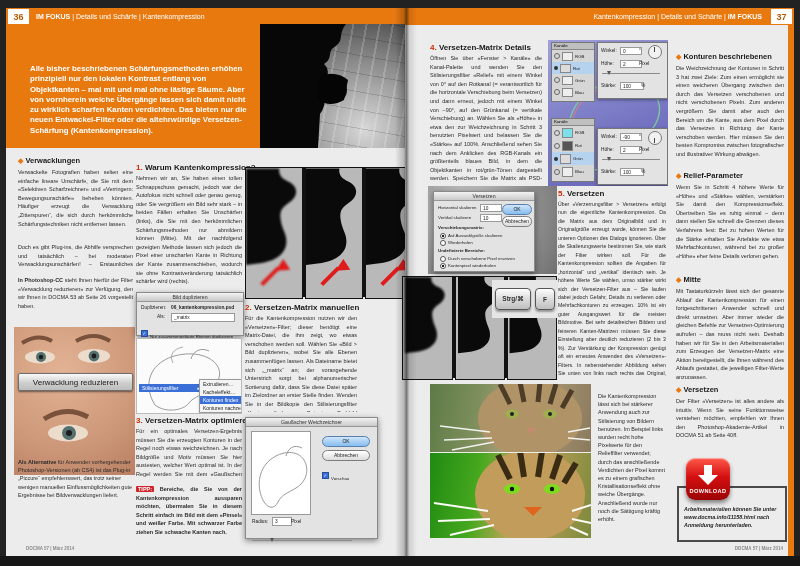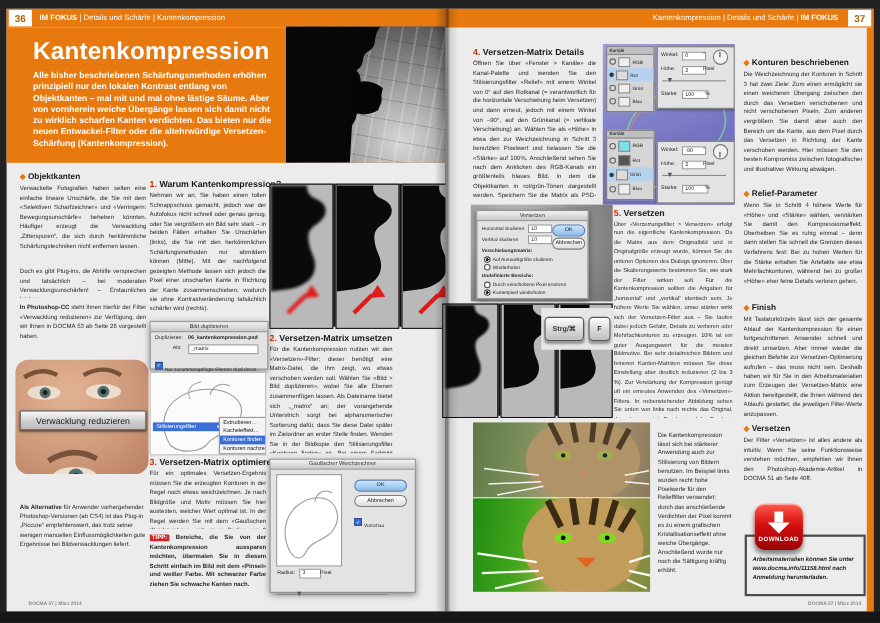--- a/index.html
+++ b/index.html
@@ -48,40 +48,39 @@
   <div class="abs page" style="left:6px;top:8px;width:399px;height:548px;"></div>
 
   <div class="abs orange" style="left:6px;top:8px;width:399px;height:17px;"></div>
   <div class="abs pagenum" style="left:8px;top:9px;width:21px;height:15px;">36</div>
   <div class="abs hdr-crumb" style="left:36px;top:13px;">
     <span class="hdr-bold">IM FOKUS</span>
     <span> | </span><span>Details und Schärfe | Kantenkompression</span>
   </div>
 
   <div class="abs orange" style="left:6px;top:25px;width:399px;height:123px;"></div>
-  <div class="abs hero-title" style="left:30px;top:34px;">Kantenkompression</div>
   <div class="abs hero-intro" style="left:30px;top:64px;width:222px;height:78px;overflow:hidden;">Alle bisher beschriebenen Schärfungsmethoden erhöhen prinzipiell nur den lokalen Kontrast entlang von Objektkanten – mal mit und mal ohne lästige Säume. Aber von vornherein weiche Übergänge lassen sich damit nicht zu wirklich scharfen Kanten verdichten. Das bieten nur die neuen Entwackel-Filter oder die altehrwürdige Versetzen-Schärfung (Kantenkompression).</div>
 
   <div class="abs" style="left:260px;top:24px;width:145px;height:124px;background:radial-gradient(circle at 72% 85%,#d8d8d8,#8c8c8c 45%,#4a4a4a 80%);overflow:hidden;">
     <div class="abs" style="left:0;top:0;right:0;bottom:0;background:repeating-linear-gradient(100deg,rgba(255,255,255,.18) 0 2px,rgba(0,0,0,0) 2px 13px),repeating-linear-gradient(10deg,rgba(0,0,0,.15) 0 1px,rgba(0,0,0,0) 1px 18px);"></div>
     <svg class="abs" style="left:0;top:0;" width="145" height="124" viewBox="0 0 145 124">
         <path d="M0,0 H86 C78,10 84,16 76,22 C66,27 74,34 64,40 C72,48 64,54 70,62 C62,70 68,80 60,90 L58,124 H0 Z" fill="#070707"></path>
         <circle cx="74" cy="66" r="13" fill="#0c0c0c"></circle>
         <path d="M60,52 q16,-6 28,4 l-4,20 q-14,8 -26,0 Z" fill="#050505"></path>
       </svg>
   </div>
 
-  <div class="abs dhead" style="left:18px;top:156px;"><span class="diamond">◆</span><span>Objektkanten</span></div>
+  <div class="abs dhead" style="left:18px;top:156px;"><span class="diamond">◆</span><span>Verwacklungen</span></div>
   <div class="abs body" style="left:18px;top:168px;width:115px;height:70px;">Verwackelte Fotografien haben selten eine einfache lineare Unschärfe, die Sie mit dem «Selektiven Scharfzeichner» und «Verringern: Bewegungsunschärfe» beheben könnten. Häufiger erzeugt die Verwacklung „Zitterspuren“, die sich durch herkömmliche Schärfungstechniken nicht entfernen lassen.</div>
   <div class="abs body" style="left:18px;top:243px;width:115px;height:28px;">Doch es gibt Plug-ins, die Abhilfe versprechen und tatsächlich – bei moderaten Verwacklungsunschärfen! – Erstaunliches leisten:</div>
   <div class="abs body" style="left:18px;top:276px;width:115px;height:40px;">
     <span class="bold">In Photoshop-CC</span><span> steht Ihnen hierfür der Filter «Verwacklung reduzieren» zur Verfügung, den wir Ihnen in DOCMA 53 ab Seite 26 vorgestellt haben.</span>
   </div>
 
-  <div class="abs" style="left:14px;top:327px;width:121px;height:104px;background:radial-gradient(circle at 40% 30%,#e3b294,#cf9a7c 55%,#b97f63);overflow:hidden;border-radius:12px;">
+  <div class="abs" style="left:14px;top:327px;width:121px;height:148px;background:radial-gradient(circle at 40% 30%,#e3b294,#cf9a7c 55%,#b97f63);overflow:hidden;">
     <svg class="abs" style="left:0;top:0;" width="121" height="120" viewBox="0 0 121 120">
       <path d="M8,16 q16,-10 30,-2" stroke="#7a523c" stroke-width="4" fill="none"></path>
       <path d="M62,14 q18,-10 34,0" stroke="#7a523c" stroke-width="4" fill="none"></path>
       <ellipse cx="26" cy="30" rx="15" ry="6.5" fill="#ecdccb"></ellipse>
         <circle cx="27" cy="30" r="5" fill="#53706e"></circle>
         <circle cx="27" cy="30" r="2.2" fill="#1c1c1c"></circle>
       <ellipse cx="80" cy="29" rx="16" ry="7" fill="#ecdccb"></ellipse>
         <circle cx="80" cy="29" r="5.4" fill="#53706e"></circle>
         <circle cx="80" cy="29" r="2.4" fill="#1c1c1c"></circle>
       <path d="M30,92 q22,-14 44,-2" stroke="#7a523c" stroke-width="5" fill="none"></path>
@@ -157,21 +156,21 @@
     <div class="panel" style="width:58px;height:130px;">
       <svg width="58" height="130" viewBox="0 0 59 131">
           <rect width="59" height="131" fill="#b9b9b9"></rect>
           <path d="M0,0 L34,0 C33,6 36,10 43,13 C52,17 54,26 46,33 C40,38 34,40 35,50 C36,62 42,66 41,76 C40,88 28,94 16,96 L0,98 Z" fill="#0a0a0a"></path>
           <path d="M16,118 L33,101" stroke="#e01b1b" stroke-width="4"></path>
           <path d="M38,92 L45,103 L30,104 Z" fill="#e01b1b"></path>
         </svg>
     </div>
   </div>
 
-  <div class="abs step-head" style="left:245px;top:303px;"><span class="step-num">2.</span> <span>Versetzen-Matrix umsetzen</span></div>
+  <div class="abs step-head" style="left:245px;top:303px;"><span class="step-num">2.</span> <span>Versetzen-Matrix manuellen</span></div>
   <div class="abs body" style="left:245px;top:314px;width:112px;height:98px;">Für die Kantenkompression nutzen wir den «Versetzen»-Filter; dieser benötigt eine Matrix-Datei, die ihm zeigt, wo etwas verschoben werden soll. Wählen Sie «Bild &gt; Bild duplizieren», wobei Sie alle Ebenen zusammenfügen lassen. Als Dateiname bietet sich „_matrix“ an; der vorangehende Unterstrich sorgt bei alphanumerischer Sortierung dafür, dass Sie diese Datei später im Zielordner an erster Stelle finden. Wenden Sie in der Bildkopie den Stilisierungsfilter «Konturen finden» an. Bei einem Farbbild wählen Sie anschließend zum Entfernen der Farben «Bild &gt; Korrekturen &gt; Sättigung verringern».</div>
 
   <div class="abs dialog" style="left:245px;top:417px;width:131px;height:120px;">
     <div class="titlebar">Gaußscher Weichzeichner</div>
     <div class="abs" style="left:5px;top:13px;width:58px;height:82px;background:#fff;border:1px solid #999;overflow:hidden;">
       <svg width="58" height="82" viewBox="0 0 58 82">
           <path d="M12,70 C4,56 6,38 18,28 C30,18 46,18 52,28 C58,38 54,50 44,56 C36,61 30,62 26,70 C22,78 16,76 12,70 Z" fill="none" stroke="#9a9a9a" stroke-width="1"></path>
           <path d="M34,24 C36,16 42,12 50,16" fill="none" stroke="#9a9a9a" stroke-width="1"></path>
         </svg>
     </div>
@@ -366,21 +365,21 @@
       </svg>
   </div>
   <div class="abs caption" style="left:598px;top:392px;width:68px;height:152px;">Die Kantenkompression lässt sich bei stärkerer Anwendung auch zur Stilisierung von Bildern benutzen. Im Beispiel links wurden recht hohe Pixelwerte für den Relieffilter verwendet; durch das anschließende Verdichten der Pixel kommt es zu einem grafischen Kristallisationseffekt ohne weiche Übergänge. Anschließend wurde nur noch die Sättigung kräftig erhöht.</div>
 
   <div class="abs dhead" style="left:676px;top:52px;"><span class="diamond">◆</span><span>Konturen beschriebenen</span></div>
   <div class="abs body" style="left:676px;top:64px;width:108px;height:100px;">Die Weichzeichnung der Konturen in Schritt 3 hat zwei Ziele: Zum einen ermöglicht sie einen weicheren Übergang zwischen den durch das Versetzen verschobenen und nicht verschobenen Pixeln. Zum anderen vergrößern Sie damit aber auch den Bereich um die Kante, aus dem Pixel durch das Versetzen in Richtung der Kante verschoben werden. Hier müssen Sie den besten Kompromiss zwischen fotografischer und illustrativer Wirkung abwägen.</div>
 
   <div class="abs dhead" style="left:676px;top:171px;"><span class="diamond">◆</span><span>Relief-Parameter</span></div>
   <div class="abs body" style="left:676px;top:183px;width:108px;height:86px;">Wenn Sie in Schritt 4 höhere Werte für «Höhe» und «Stärke» wählen, verstärken Sie damit den Kompressionseffekt. Übertreiben Sie es ruhig einmal – denn dann stellen Sie schnell die Grenzen dieses Verfahrens fest: Bei zu hohen Werten für die Stärke erhalten Sie Artefakte wie etwa Mehrfachkonturen, während bei zu großer «Höhe» eher feine Details verloren gehen.</div>
 
-  <div class="abs dhead" style="left:676px;top:275px;"><span class="diamond">◆</span><span>Finish</span></div>
+  <div class="abs dhead" style="left:676px;top:275px;"><span class="diamond">◆</span><span>Mitte</span></div>
   <div class="abs body" style="left:676px;top:287px;width:108px;height:92px;">Mit Tastaturkürzeln lässt sich der gesamte Ablauf der Kantenkompression für einen fortgeschrittenen Anwender schnell und direkt umsetzen. Aber immer wieder die gleichen Befehle zur Versetzen-Optimierung aufrufen – das muss nicht sein. Deshalb haben wir für Sie in den Arbeitsmaterialien zum Erzeugen der Versetzen-Matrix eine Aktion bereitgestellt, die Ihnen während des Ablaufs gestattet, die jeweiligen Filter-Werte anzupassen.</div>
 
   <div class="abs dhead" style="left:676px;top:385px;"><span class="diamond">◆</span><span>Versetzen</span></div>
   <div class="abs body" style="left:676px;top:397px;width:108px;height:42px;">Der Filter «Versetzen» ist alles andere als intuitiv. Wenn Sie seine Funktionsweise verstehen möchten, empfehlen wir Ihnen den Photoshop-Akademie-Artikel in DOCMA 51 ab Seite 40ff.</div>
 
   <div class="abs" style="left:677px;top:486px;width:106px;height:52px;border:2px solid #4a4a4a;background:#ececec;"></div>
   <div class="abs" style="left:684px;top:505px;width:94px;height:30px;font-size:5.4px;line-height:8px;font-weight:bold;font-style:italic;color:#222;overflow:hidden;">Arbeitsmaterialien können Sie unter www.docma.info/11158.html nach Anmeldung herunterladen.</div>
   <div class="abs" style="left:686px;top:458px;width:44px;height:42px;border-radius:9px;background:linear-gradient(#ff5a4a,#d40f10 45%,#9c0405);box-shadow:0 3px 4px rgba(0,0,0,.45),inset 0 1px 1px rgba(255,255,255,.5);">
     <div class="abs" style="left:18px;top:7px;width:8px;height:10px;background:#fff;"></div>
     <div class="abs" style="left:12px;top:17px;width:0;height:0;border-left:10px solid transparent;border-right:10px solid transparent;border-top:10px solid #fff;"></div>

